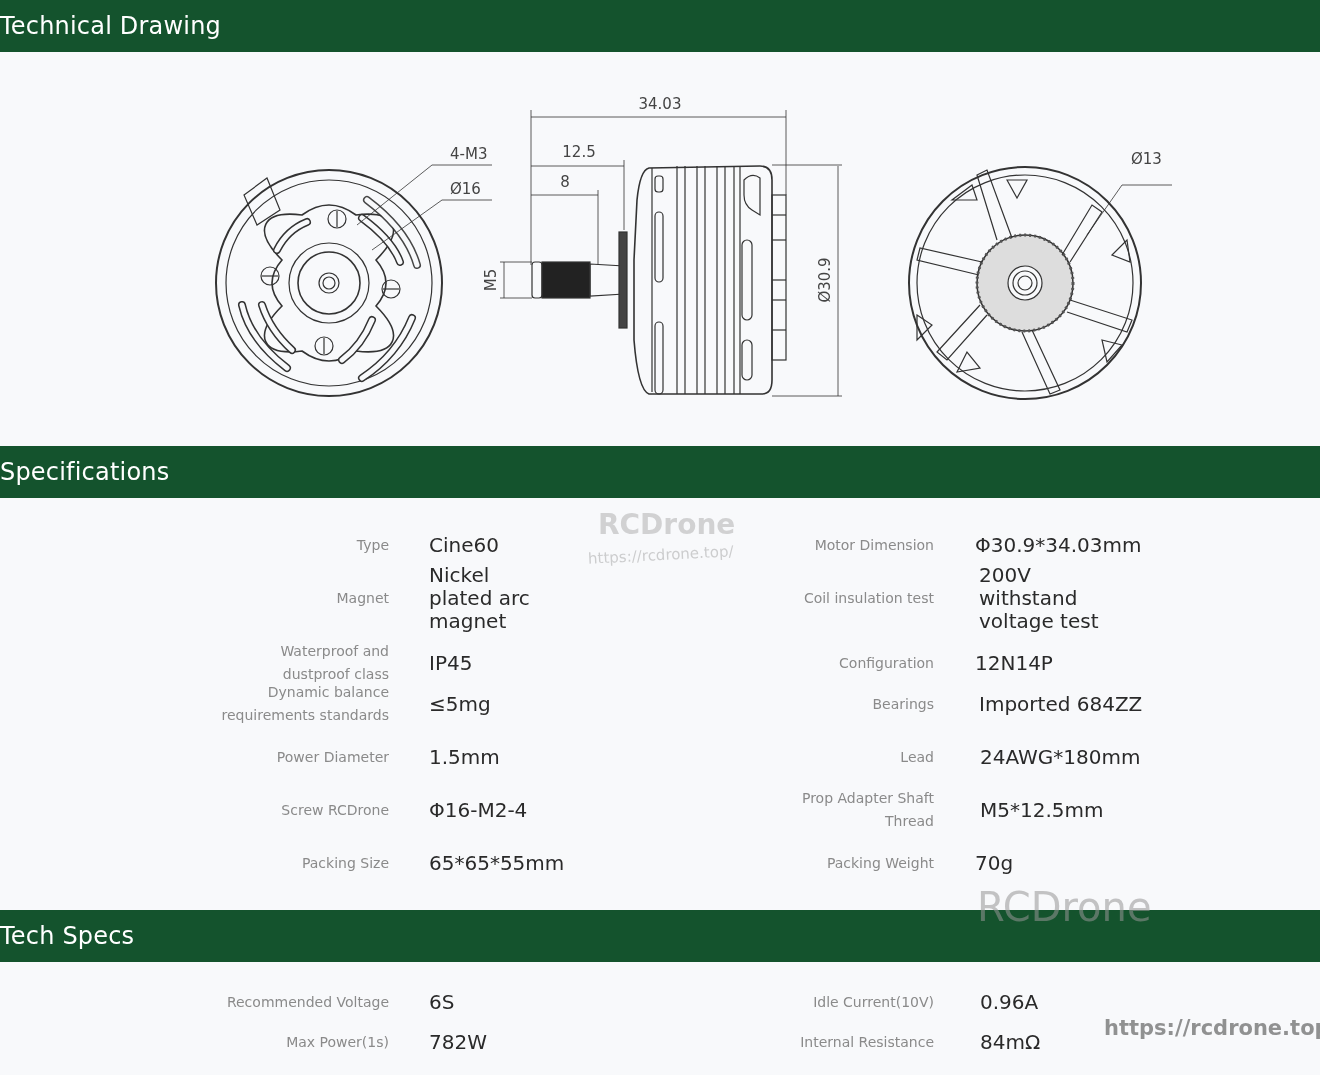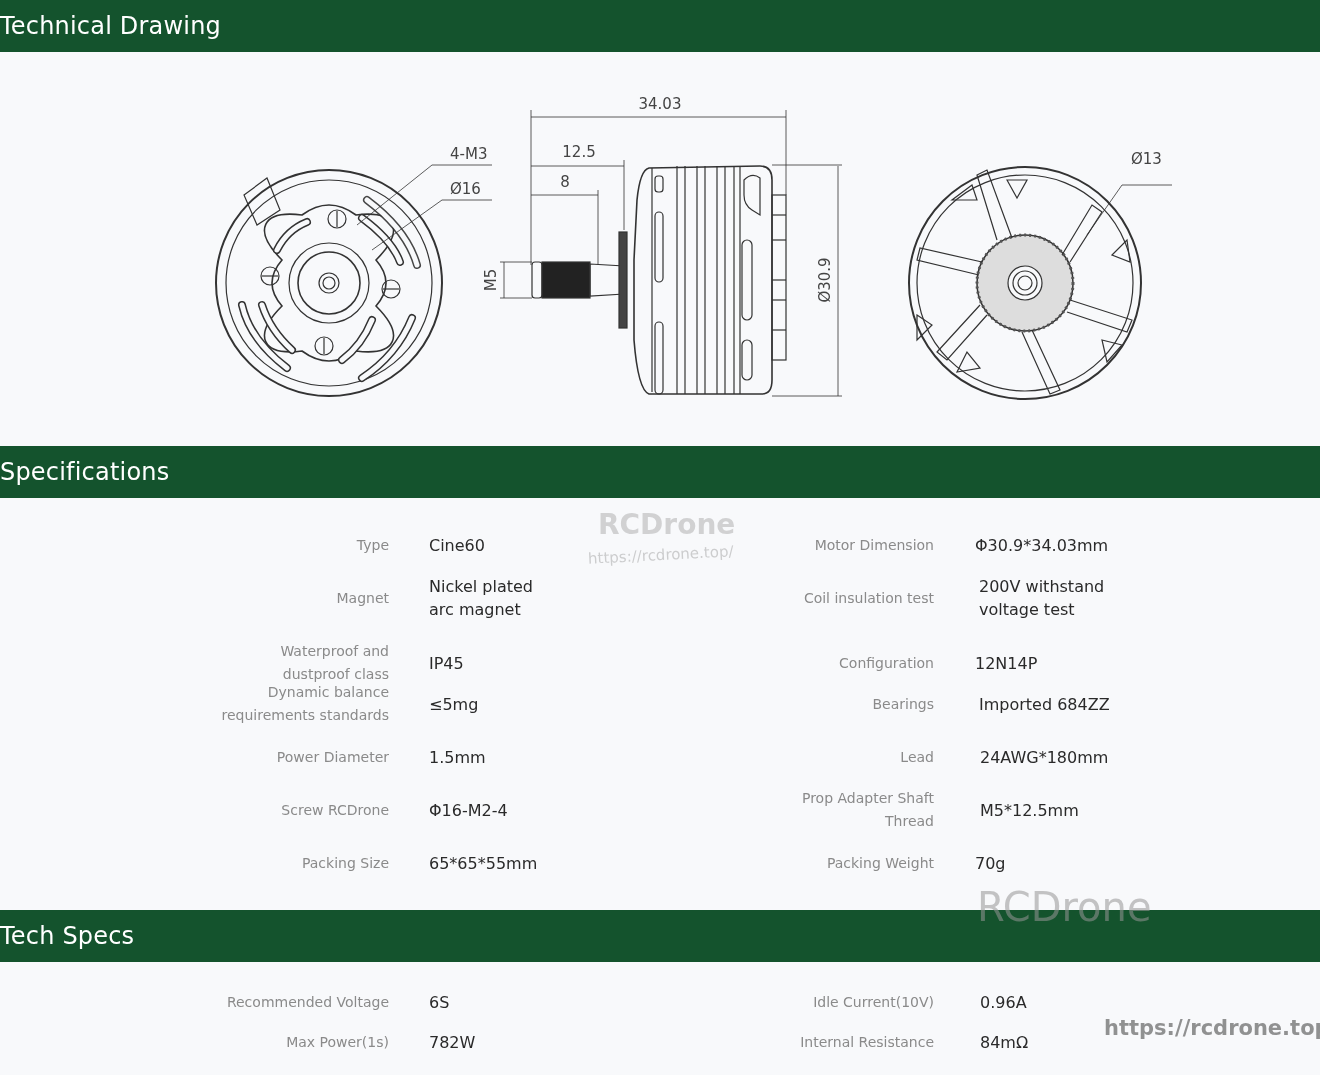--- a/index.html
+++ b/index.html
@@ -23,21 +23,21 @@
     .drawing svg { position: absolute; left: 0; top: 0; }
     .dim-text { font-family: "DejaVu Sans", sans-serif; font-size: 15px; fill: #444; }
     .row {
       position: absolute; left: 0; width: 1320px; height: 50px;
     }
     .lbl {
       position: absolute; text-align: right; color: #8a8a8a; font-size: 14px;
       line-height: 23px; display: flex; align-items: center; justify-content: flex-end;
     }
     .val {
-      position: absolute; text-align: left; color: #2a2a2a; font-size: 16px;
+      position: absolute; text-align: left; color: #2a2a2a; font-size: 20px;
       line-height: 23px; display: flex; align-items: center;
     }
     .l1 { left: 150px; width: 239px; }
     .v1 { left: 429px; width: 260px; }
     .l2 { left: 700px; width: 234px; }
     .v2 { left: 975px; width: 260px; }
     .wm {
       position: absolute; color: rgba(120,120,120,0.35); font-weight: bold;
       pointer-events: none;
     }

